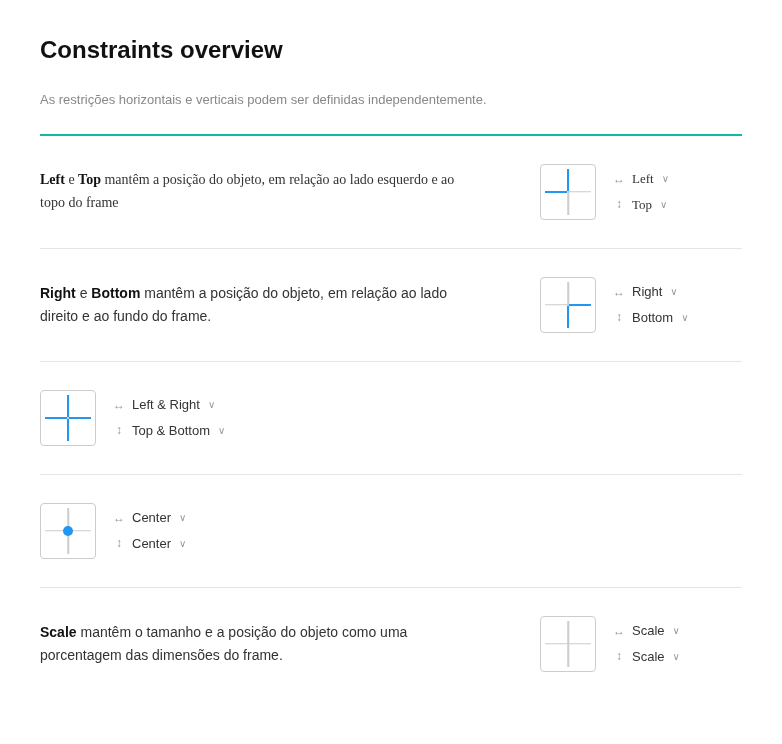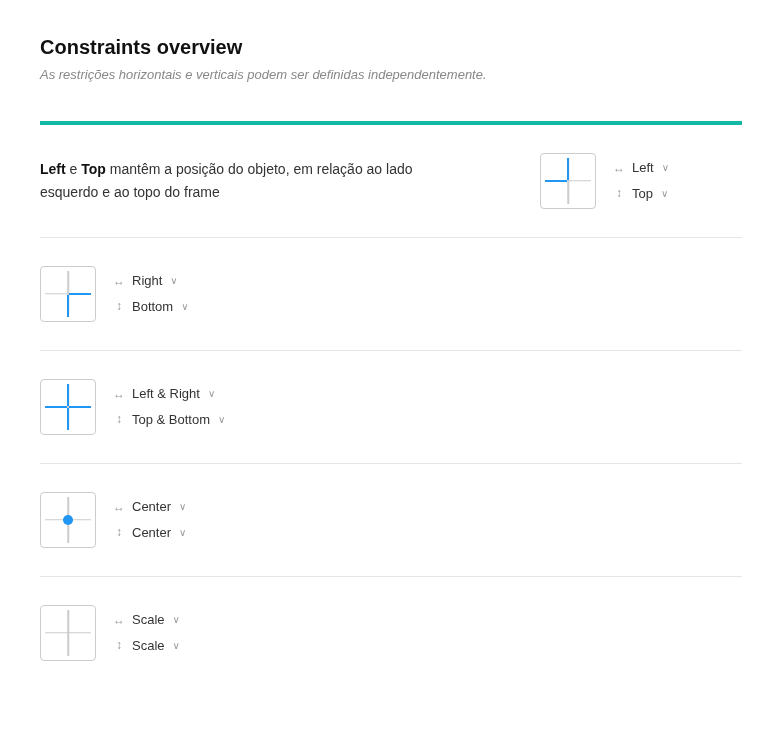--- a/index.html
+++ b/index.html
@@ -6,40 +6,40 @@
     body {
       font-family: -apple-system, BlinkMacSystemFont, 'Segoe UI', Helvetica, Arial, sans-serif;
       background: #ffffff;
       color: #1a1a1a;
       font-size: 14px;
       line-height: 1.5;
       padding: 32px 40px;
       max-width: 782px;
     }
     .page-title {
-      font-size: 20px;
+      font-size: 24px;
       font-weight: 700;
       color: #111;
-      margin-bottom: 3px;
+      margin-bottom: 22px;
     }
     .page-subtitle {
       font-size: 13px;
       color: #888;
-      font-style: italic;
-      margin-bottom: 36px;
+      margin-bottom: 24px;
     }
     .section {
       display: flex;
       align-items: center;
       justify-content: space-between;
       padding: 28px 0;
       border-bottom: 1px solid #e5e5e5;
     }
     .section:first-of-type {
-      border-top: 4px solid #14b8a6;
+      border-top: 2px solid #14b8a6;
+      font-family: Liberation Serif, serif;
     }
     .section-text {
       max-width: 430px;
       font-size: 14px;
       color: #333;
       line-height: 1.6;
     }
     .section-text strong {
       font-weight: 700;
       color: #111;
@@ -187,20 +187,23 @@
       <div class="control-row">
         <span class="control-icon v-icon"></span>
         <span class="control-label">Top</span>
         <span class="control-chevron">∨</span>
       </div>
     </div>
   </div>
 </div>
 
 <div class="section">
+  <div class="section-text">
+    <strong>Right</strong> e <strong>Bottom</strong> mantêm a posição do objeto, em relação ao lado direito e ao fundo do frame.
+  </div>
   <div class="section-right">
     <div class="diagram">
       <div class="h-line"></div>
       <div class="v-line"></div>
       <div class="h-right"></div>
       <div class="v-bottom"></div>
     </div>
     <div class="controls">
       <div class="control-row">
         <span class="control-icon h-icon"></span>
@@ -257,20 +260,23 @@
       <div class="control-row">
         <span class="control-icon v-icon"></span>
         <span class="control-label">Center</span>
         <span class="control-chevron">∨</span>
       </div>
     </div>
   </div>
 </div>
 
 <div class="section" style="border-bottom: none;">
+  <div class="section-text">
+    <strong>Scale</strong> mantêm o tamanho e a posição do objeto como uma porcentagem das dimensões do frame.
+  </div>
   <div class="section-right">
     <div class="diagram">
       <div class="h-line"></div>
       <div class="v-line"></div>
     </div>
     <div class="controls">
       <div class="control-row">
         <span class="control-icon h-icon"></span>
         <span class="control-label">Scale</span>
         <span class="control-chevron">∨</span>

